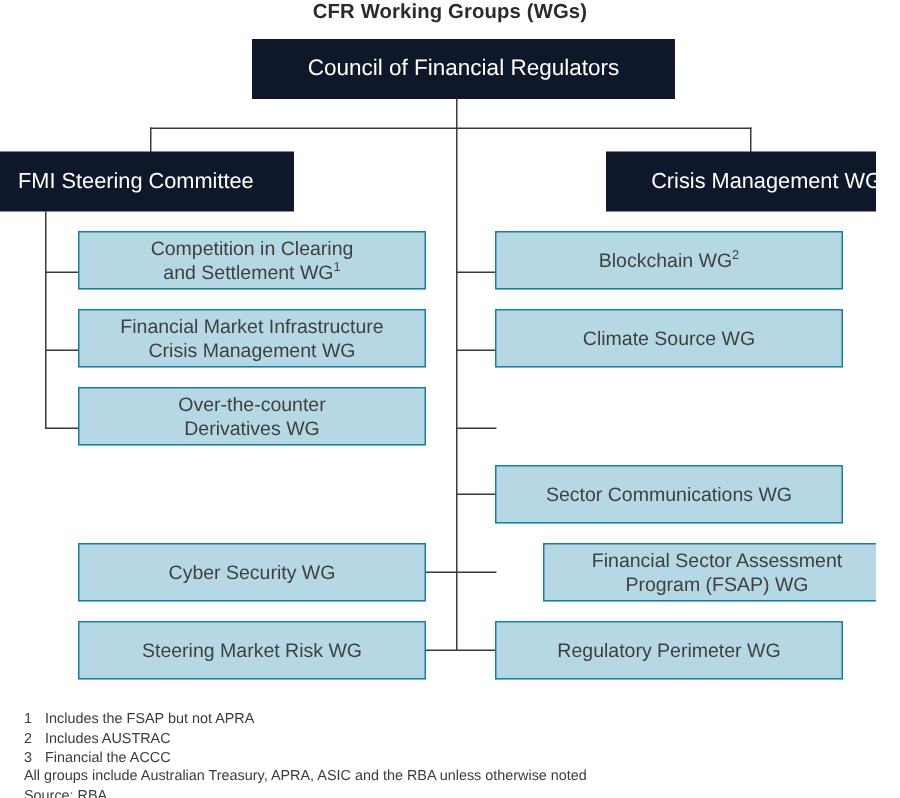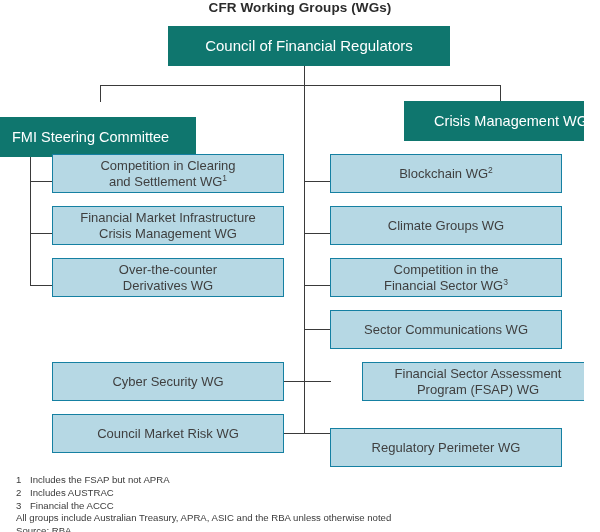--- a/index.html
+++ b/index.html
@@ -49,27 +49,27 @@
   .node {
     position: absolute;
     box-sizing: border-box;
     display: flex;
     align-items: center;
     justify-content: center;
     text-align: center;
     line-height: 1.16;
   }
   .node.primary {
-    background: #0f766e;
+    background: #0f172a;
     color: #ffffff;
     font-size: 14.5px;
     padding: 0 24px;
   }
   .node.primary.root { font-size: 15px; }
-  .node.primary.left-head { justify-content: flex-start; padding-left: 12px; margin-top: 16px; }
+  .node.primary.left-head { justify-content: flex-start; padding-left: 12px; }
   .node.primary.right-head { justify-content: flex-end; padding-right: 12px; }
 
   .node.secondary {
     background: #b6d8e4;
     border: 1px solid #1580a2;
     color: #3f3f3f;
     font-size: 13px;
     padding: 0 6px;
   }
   .node .label { display: block; width: 100%; }
@@ -151,39 +151,36 @@
       <span class="label">Financial Market Infrastructure<br>Crisis Management WG</span>
     </div>
   <div class="node secondary" style="left:52px; top:362px; width:232px; height:39px;">
       <span class="label">Cyber Security WG</span>
     </div>
 
   <div class="node secondary" style="left:52px; top:258px; width:232px; height:39px;">
       <span class="label">Over-the-counter<br>Derivatives WG</span>
     </div>
   <div class="node secondary" style="left:52px; top:414px; width:232px; height:39px;">
-      <span class="label">Council Market Risk WG</span>
+      <span class="label">Steering Market Risk WG</span>
     </div>
 
   <div class="node secondary" style="left:330px; top:154px; width:232px; height:39px;justify-content:flex-end;">
       <span class="label">Blockchain WG<sup>2</sup></span>
     </div>
   <div class="node secondary" style="left:330px; top:206px; width:232px; height:39px;">
-      <span class="label">Climate Groups WG</span>
-    </div>
-  <div class="node secondary" style="left:330px; top:258px; width:232px; height:39px;">
-      <span class="label">Competition in the<br>Financial Sector WG<sup>3</sup></span>
+      <span class="label">Climate Source WG</span>
     </div>
   <div class="node secondary" style="left:330px; top:310px; width:232px; height:39px;">
       <span class="label">Sector Communications WG</span>
     </div>
   <div class="node secondary" style="left:330px; top:362px; width:232px; height:39px;margin-left:32px;">
       <span class="label">Financial Sector Assessment<br>Program (FSAP) WG</span>
     </div>
-  <div class="node secondary" style="left:330px; top:428px; width:232px; height:39px;align-items:center;">
+  <div class="node secondary" style="left:330px; top:414px; width:232px; height:39px;align-items:center;">
       <span class="label">Regulatory Perimeter WG</span>
     </div>
 
   <div class="footnotes">
     <div class="fn-row">
       <span class="fn-num">1</span>
       <span class="fn-text">Includes the FSAP but not APRA</span>
     </div>
     <div class="fn-row">
       <span class="fn-num">2</span>

